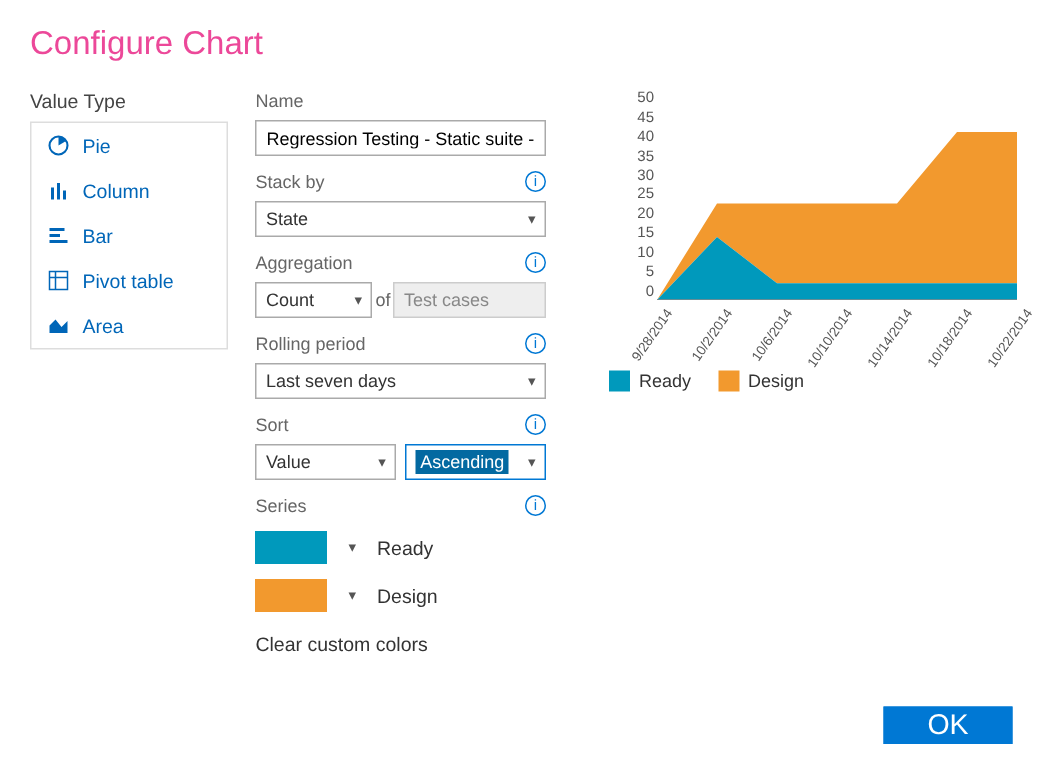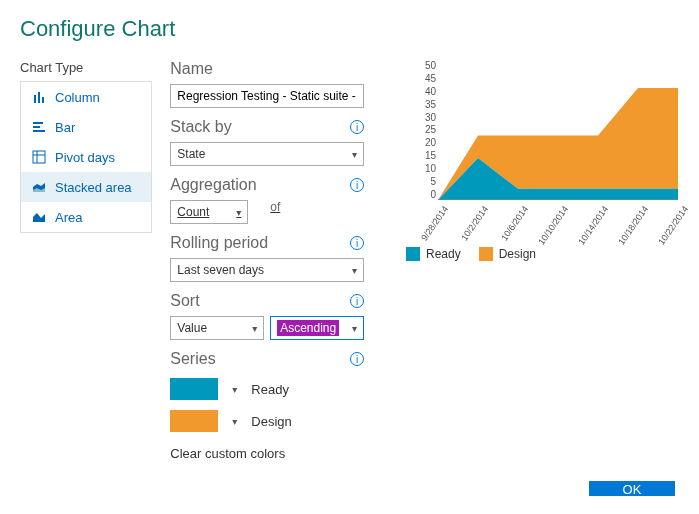--- a/index.html
+++ b/index.html
@@ -1,68 +1,75 @@
 <!DOCTYPE html>
 <html><head>
 <meta charset="utf-8">
 <style>
 * { box-sizing: border-box; margin: 0; padding: 0; font-family: "Segoe UI", Arial, sans-serif; }
 body { background: #fff; width: 699px; height: 514px; padding: 16px 20px; color: #333; font-size: 13px; }
-.title { font-size: 22px; font-weight: 300; color: #0f766e; margin-bottom: 18px; }
+.title { font-size: 22px; font-weight: 300; color: #ec4899; margin-bottom: 18px; }
 .cols { display: flex; gap: 18px; }
 .side { width: 140px; }
 .side-head { font-size: 13px; color: #444; margin-bottom: 6px; }
 .chart-list { border: 1px solid #ddd; }
 .ct-item { display: flex; align-items: center; gap: 8px; padding: 7px 10px; color: #0066b8; cursor: pointer; }
 .ct-item.sel { background: #e6f0f7; }
 .ct-icon { width: 16px; height: 16px; flex-shrink: 0; }
 .mid { width: 205px; display: flex; flex-direction: column; gap: 6px; }
 .lbl-row { display: flex; justify-content: space-between; align-items: center; margin-top: 4px; }
-.lbl { color: #666; font-size: 16px; }
+.lbl { color: #666; font-size: 12px; }
 .info { width: 14px; height: 14px; border: 1px solid #0078d4; border-radius: 50%; color: #0078d4; font-size: 10px; display: flex; align-items: center; justify-content: center; cursor: pointer; }
 .txt, .sel-box { width: 100%; height: 24px; border: 1px solid #aaa; padding: 0 6px; font-size: 12px; background: #fff; }
 .sel-box { display: flex; align-items: center; justify-content: space-between; cursor: pointer; }
 .chev { font-size: 10px; color: #555; }
-.agg-row { display: flex; gap: 22px; text-decoration: underline; }
+.agg-row { display: flex; align-items: center; gap: 2px; }
 .agg-row .sel-box { width: 78px; }
 .agg-of { color: #666; font-size: 12px; }
 .agg-ro { flex: 1; height: 24px; background: #eee; border: 1px solid #ccc; display: flex; align-items: center; padding: 0 6px; color: #888; font-size: 12px; }
 .sort-row { display: flex; gap: 6px; }
 .sort-row .sel-box { flex: 1; }
 .sort-row .sel-box.active { border: 1px solid #0078d4; }
-.sort-row .sel-box.active .sel-val { background: #a21caf; color: #fff; padding: 1px 3px; }
+.sort-row .sel-box.active .sel-val { background: #0369a1; color: #fff; padding: 1px 3px; }
 .series-row { display: flex; align-items: center; gap: 10px; margin-top: 4px; }
 .swatch { width: 48px; height: 22px; }
 .swatch.blue { background: #0099bc; }
 .swatch.orange { background: #f2992e; }
 .series-chev { font-size: 10px; color: #555; cursor: pointer; padding: 0 4px; }
 .clear-link { color: #333; margin-top: 8px; cursor: pointer; }
 .right { flex: 1; }
 .chart-area { position: relative; width: 265px; height: 175px; margin-left: 32px; }
 .yticks { position: absolute; left: 0; top: 0; height: 140px; width: 22px; display: flex; flex-direction: column; justify-content: space-between; font-size: 10px; color: #555; text-align: right; }
 .plot { position: absolute; left: 24px; top: 0; width: 240px; height: 140px; }
 .xticks { position: absolute; left: 24px; top: 142px; width: 240px; height: 32px; }
 .xtick { position: absolute; font-size: 9px; color: #555; transform: rotate(-55deg); transform-origin: top right; white-space: nowrap; }
 .legend { display: flex; gap: 18px; margin-top: 12px; margin-left: 24px; font-size: 12px; }
 .leg-item { display: flex; align-items: center; gap: 6px; }
 .leg-sq { width: 14px; height: 14px; }
 .footer { position: absolute; bottom: 18px; right: 24px; display: flex; gap: 10px; }
-.btn { min-width: 86px; height: 15px; border: 1px solid #ccc; background: #fff; font-size: 13px; cursor: pointer; margin-top: 32px; }
+.btn { min-width: 86px; height: 25px; border: 1px solid #ccc; background: #fff; font-size: 19px; cursor: pointer; margin-top: 32px; }
 .btn.primary { background: #0078d4; color: #fff; border-color: #0078d4; }
 </style>
 </head>
 <body>
 
 <div class="title">Configure Chart</div>
 
 <div class="cols">
 
   <div class="side">
-    <div class="side-head">Chart Type</div>
+    <div class="side-head">Value Type</div>
     <div class="chart-list">
+      <div class="ct-item">
+        <svg class="ct-icon" viewBox="0 0 16 16">
+            <circle cx="8" cy="8" r="6" fill="none" stroke="#0066b8" stroke-width="1.4"></circle>
+            <path d="M8 8 L8 2 A6 6 0 0 1 13 5 Z" fill="#0066b8"></path>
+          </svg>
+        <span>Pie</span>
+      </div>
       <div class="ct-item">
         <svg class="ct-icon" viewBox="0 0 16 16">
             <rect x="3" y="6" width="2" height="8" fill="#0066b8"></rect>
             <rect x="7" y="3" width="2" height="11" fill="#0066b8"></rect>
             <rect x="11" y="8" width="2" height="6" fill="#0066b8"></rect>
           </svg>
         <span>Column</span>
       </div>
       <div class="ct-item">
         <svg class="ct-icon" viewBox="0 0 16 16">
@@ -71,28 +78,21 @@
             <rect x="2" y="11" width="12" height="2" fill="#0066b8"></rect>
           </svg>
         <span>Bar</span>
       </div>
       <div class="ct-item">
         <svg class="ct-icon" viewBox="0 0 16 16">
             <rect x="2" y="2" width="12" height="12" fill="none" stroke="#0066b8"></rect>
             <line x1="2" y1="6" x2="14" y2="6" stroke="#0066b8"></line>
             <line x1="6" y1="2" x2="6" y2="14" stroke="#0066b8"></line>
           </svg>
-        <span>Pivot days</span>
-      </div>
-      <div class="ct-item sel">
-        <svg class="ct-icon" viewBox="0 0 16 16">
-            <path d="M2 13 L2 8 L6 5 L10 7 L14 4 L14 13 Z" fill="#0066b8"></path>
-            <path d="M2 13 L2 11 L6 9 L10 11 L14 9 L14 13 Z" fill="#8bc"></path>
-          </svg>
-        <span>Stacked area</span>
+        <span>Pivot table</span>
       </div>
       <div class="ct-item">
         <svg class="ct-icon" viewBox="0 0 16 16">
             <path d="M2 13 L2 8 L6 4 L10 9 L14 5 L14 13 Z" fill="#0066b8"></path>
           </svg>
         <span>Area</span>
       </div>
     </div>
   </div>
 
@@ -112,20 +112,21 @@
     <div class="lbl-row">
       <span class="lbl">Aggregation</span>
       <span class="info">i</span>
     </div>
     <div class="agg-row">
       <div class="sel-box">
         <span class="sel-val">Count</span>
         <span class="chev">▾</span>
       </div>
       <span class="agg-of">of</span>
+      <div class="agg-ro">Test cases</div>
     </div>
 
     <div class="lbl-row">
       <span class="lbl">Rolling period</span>
       <span class="info">i</span>
     </div>
     <div class="sel-box">
       <span class="sel-val">Last seven days</span>
       <span class="chev">▾</span>
     </div>

